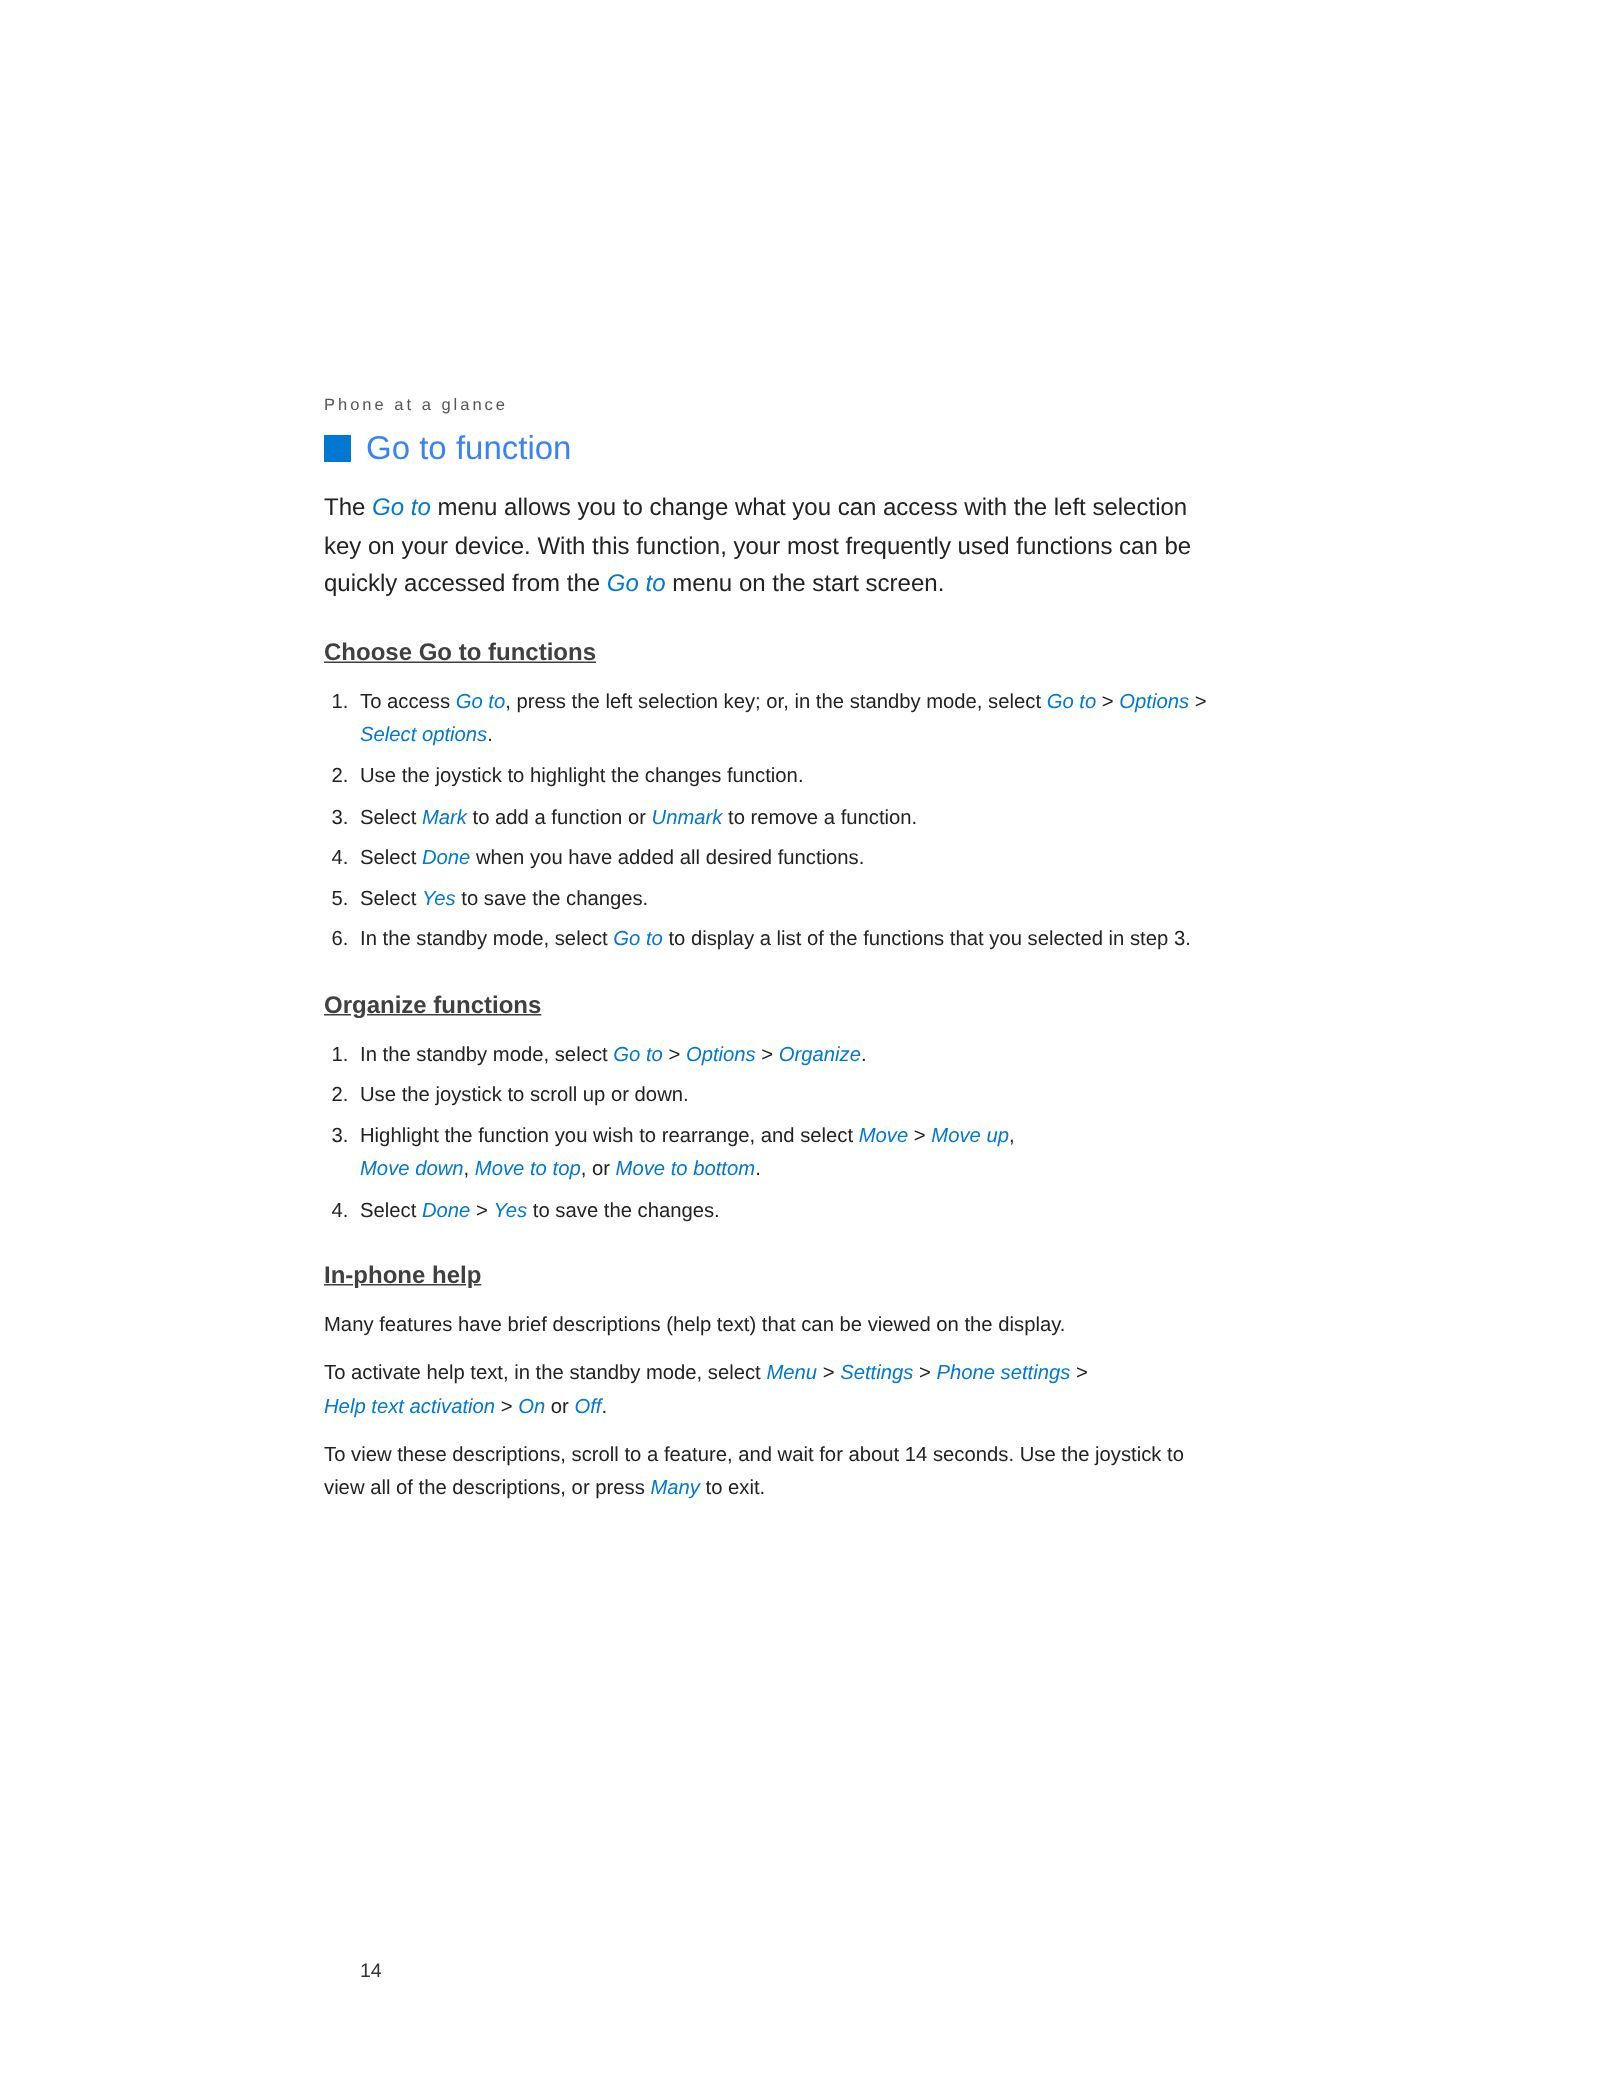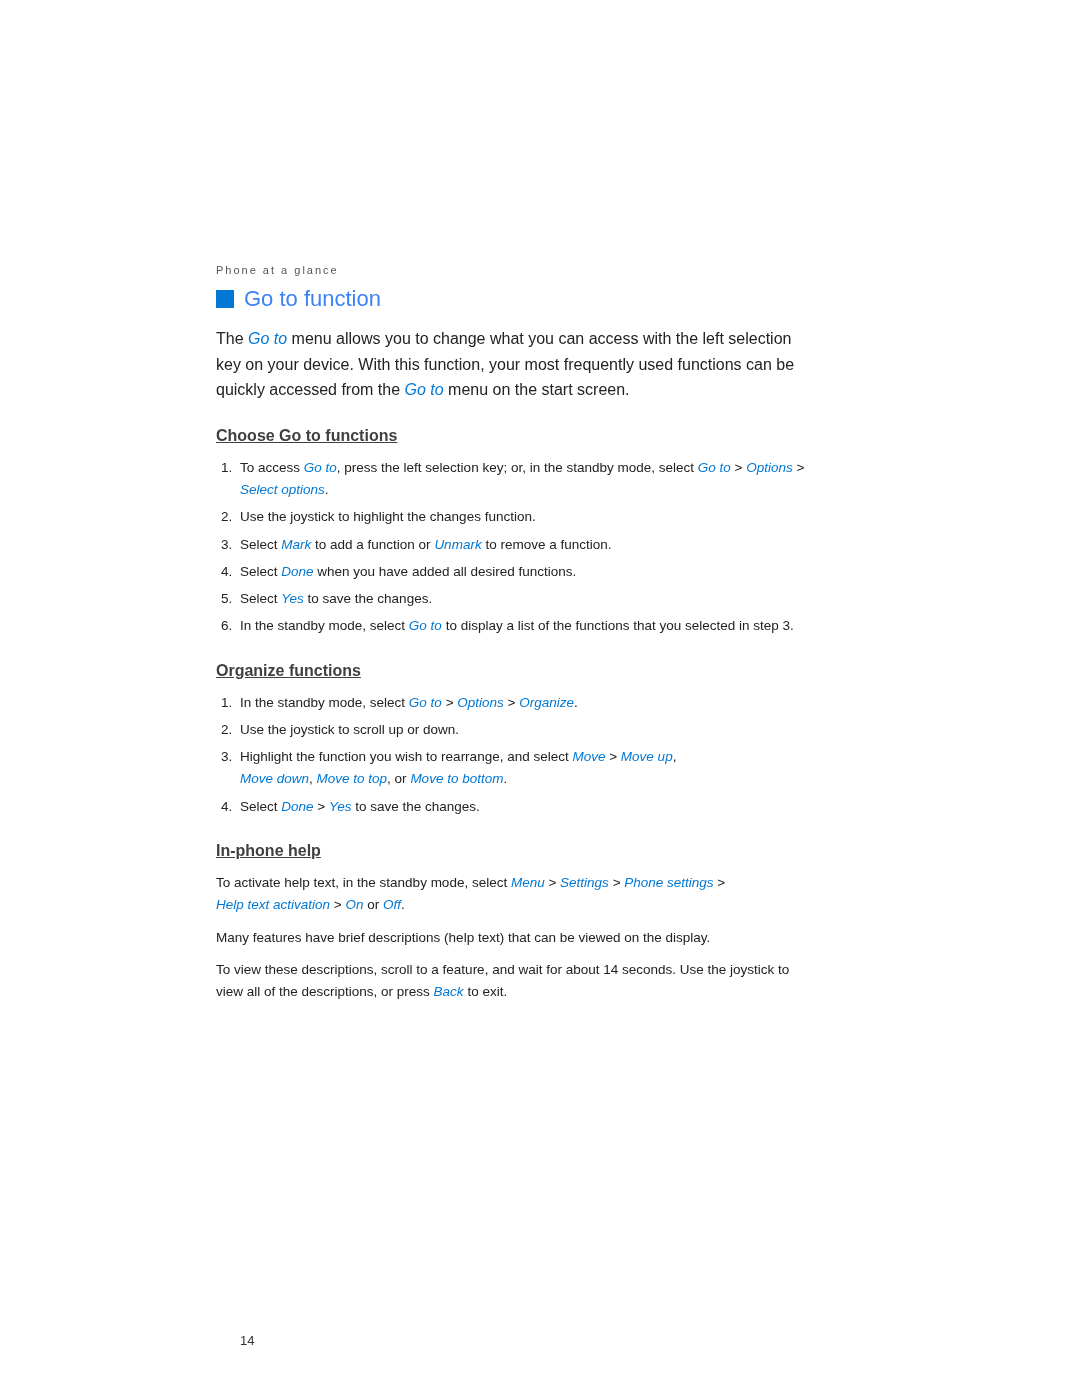--- a/index.html
+++ b/index.html
@@ -92,21 +92,21 @@
     .numbered-list li {
       font-size: 13.5px;
       line-height: 1.65;
       color: #222222;
       margin-bottom: 5px;
       padding-left: 4px;
     }
 
     .page-number {
       position: absolute;
-      bottom: 49px;
+      bottom: 76px;
       left: 240px;
       font-size: 13px;
       color: #333333;
     }
 
     .help-text-block {
       font-size: 13.5px;
       line-height: 1.65;
       color: #222222;
       margin-bottom: 10px;
@@ -163,26 +163,26 @@
         Highlight the function you wish to rearrange, and select <a class="link">Move</a> &gt; <a class="link">Move up</a>,<br>
         <a class="link">Move down</a>, <a class="link">Move to top</a>, or <a class="link">Move to bottom</a>.
       </li>
       <li>
         Select <a class="link">Done</a> &gt; <a class="link">Yes</a> to save the changes.
       </li>
     </ol>
 
     <h2 class="section-heading">In-phone help</h2>
     <p class="help-text-block">
+      Many features have brief descriptions (help text) that can be viewed on the display.
+    </p>
+    <p class="help-text-block">
       To activate help text, in the standby mode, select <a class="link">Menu</a> &gt; <a class="link">Settings</a> &gt; <a class="link">Phone settings</a> &gt;<br>
       <a class="link">Help text activation</a> &gt; <a class="link">On</a> or <a class="link">Off</a>.
     </p>
     <p class="help-text-block">
-      Many features have brief descriptions (help text) that can be viewed on the display.
-    </p>
-    <p class="help-text-block">
-      To view these descriptions, scroll to a feature, and wait for about 14 seconds. Use the joystick to view all of the descriptions, or press <a class="link">Back</a> to exit.
+      To view these descriptions, scroll to a feature, and wait for about 14 seconds. Use the joystick to view all of the descriptions, or press <a class="link">Many</a> to exit.
     </p>
 
   </div>
 
   <div class="page-number">14</div>
 </div>
 
 </body></html>

